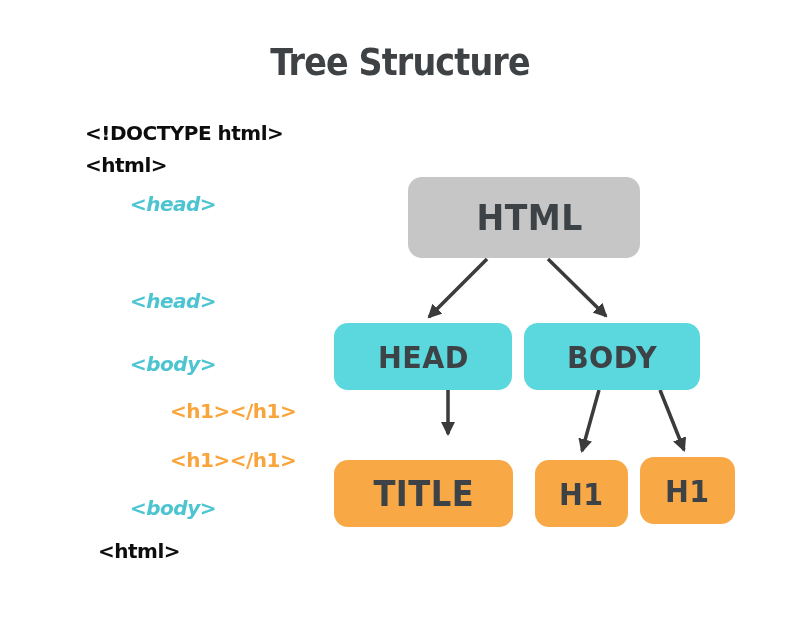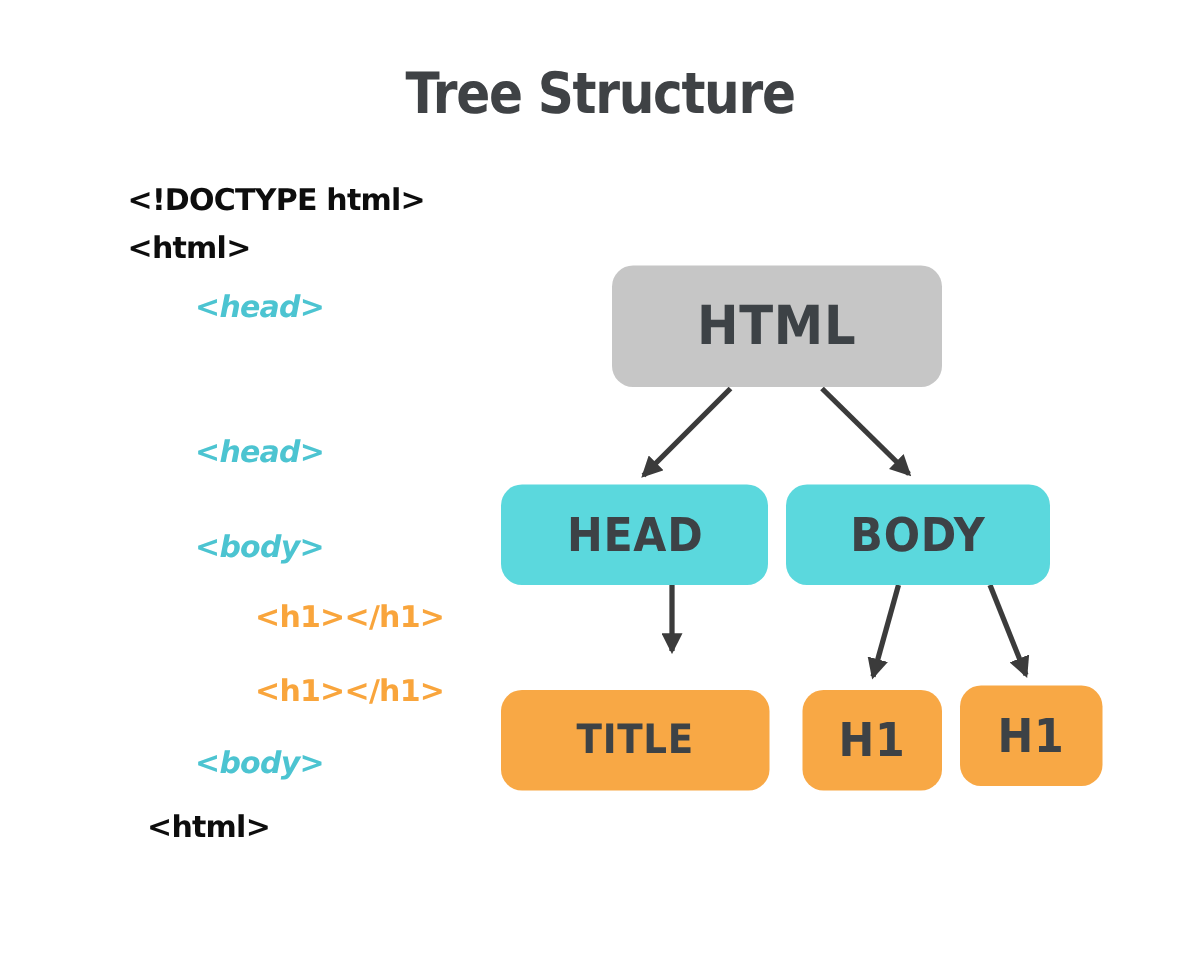--- a/index.html
+++ b/index.html
@@ -47,28 +47,28 @@
   .arrowhead{fill:var(--arrow);}
 
   .node{
     position:absolute;
     border-radius:14px;
     display:flex;align-items:center;justify-content:center;
     font-weight:bold;color:var(--node-text);
     letter-spacing:0.5px;
   }
   .node span{transform:scaleX(0.92);}
-  .n-gray{background:var(--node-gray);}
+  .n-gray{background:var(--node-gray);padding-left:12px;}
   .n-teal{background:var(--node-teal);}
   .n-orange{background:var(--node-orange);}
 
   .node-html{left:408px;top:177px;width:220px;height:81px;font-size:36px;}
   .node-head{left:334px;top:323px;width:178px;height:67px;font-size:31px;}
   .node-body{left:524px;top:323px;width:176px;height:67px;font-size:31px;}
-  .node-title{left:334px;top:460px;width:179px;height:67px;font-size:27px;}
+  .node-title{left:334px;top:460px;width:179px;height:67px;font-size:35px;}
   .node-h1-left{left:535px;top:460px;width:93px;height:67px;font-size:31px;}
   .node-h1-right{left:640px;top:457px;width:95px;height:67px;font-size:31px;}
 </style>
 </head>
 <body>
 
 <div class="canvas">
 
   <h1 class="title">Tree Structure</h1>
 

